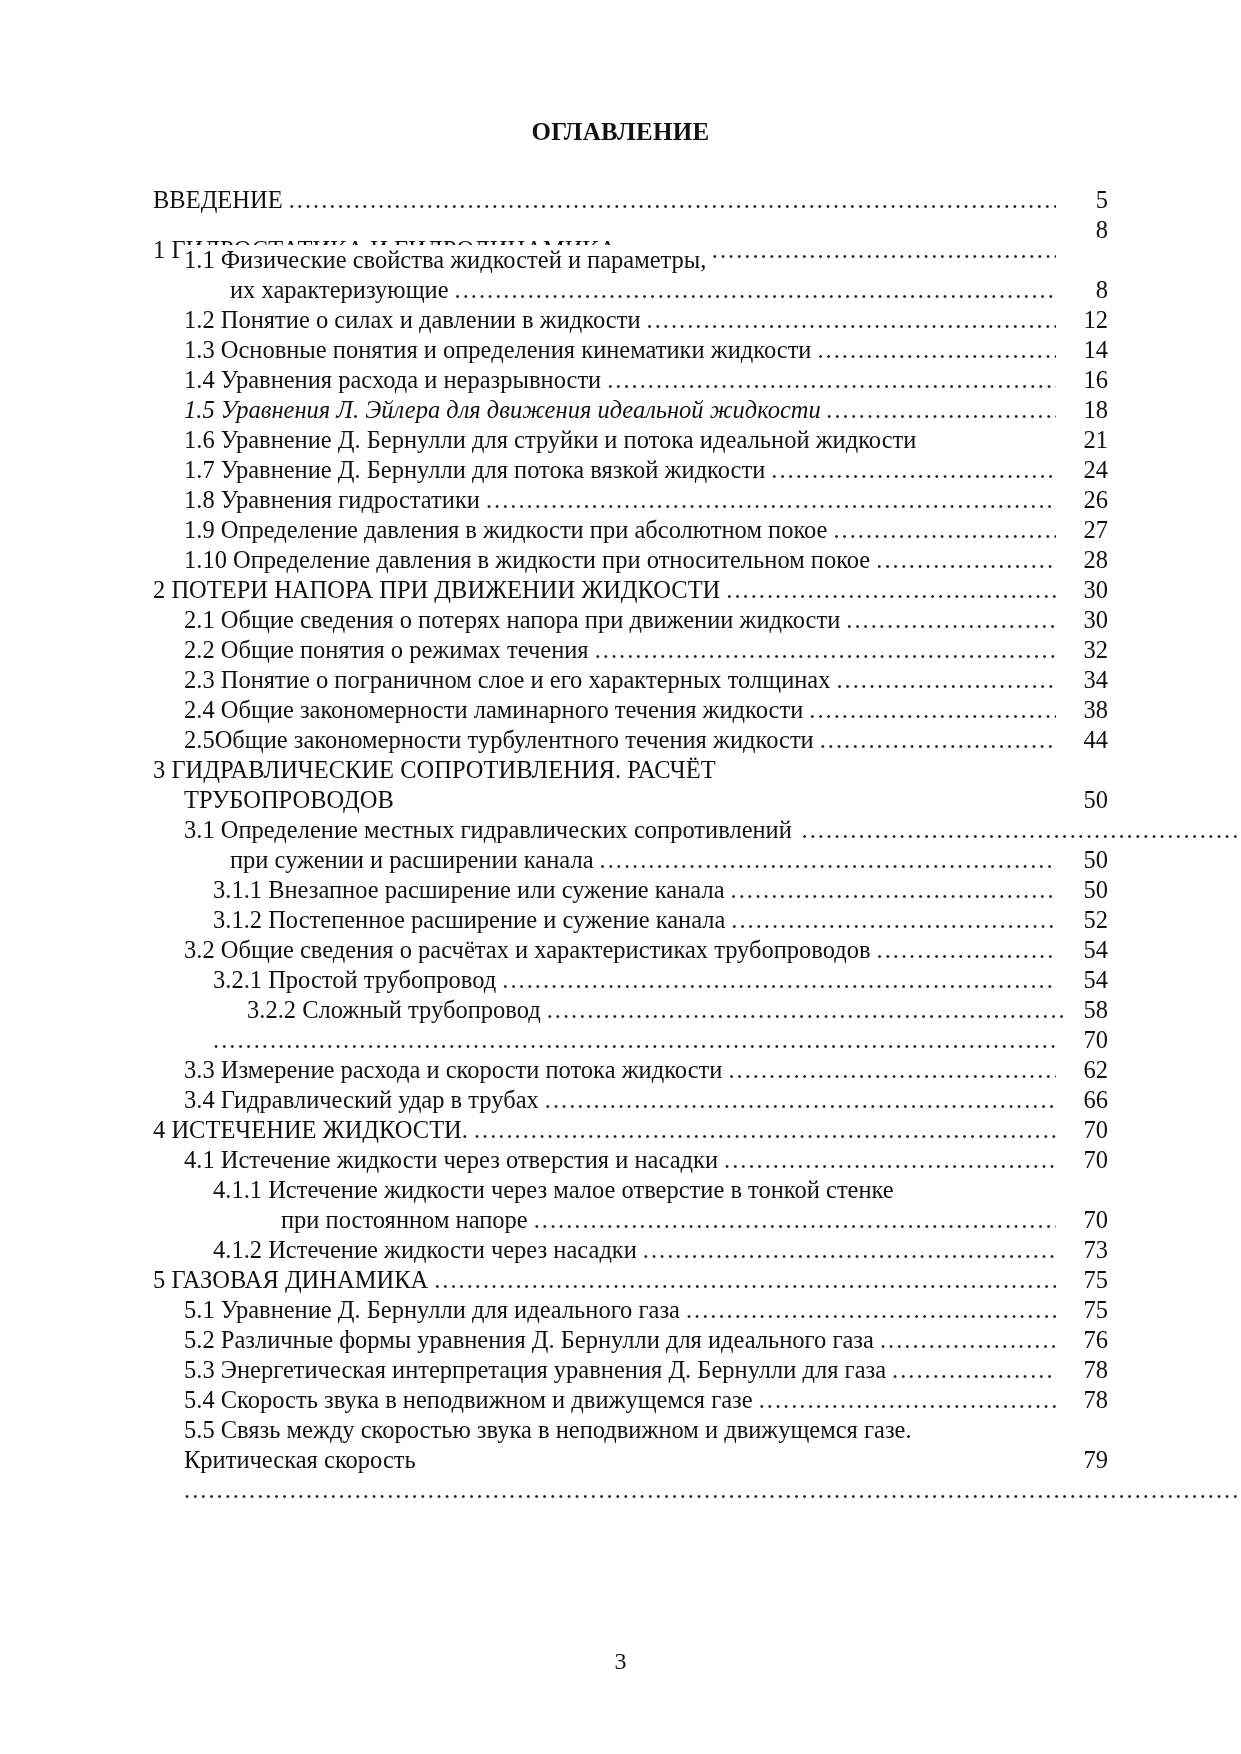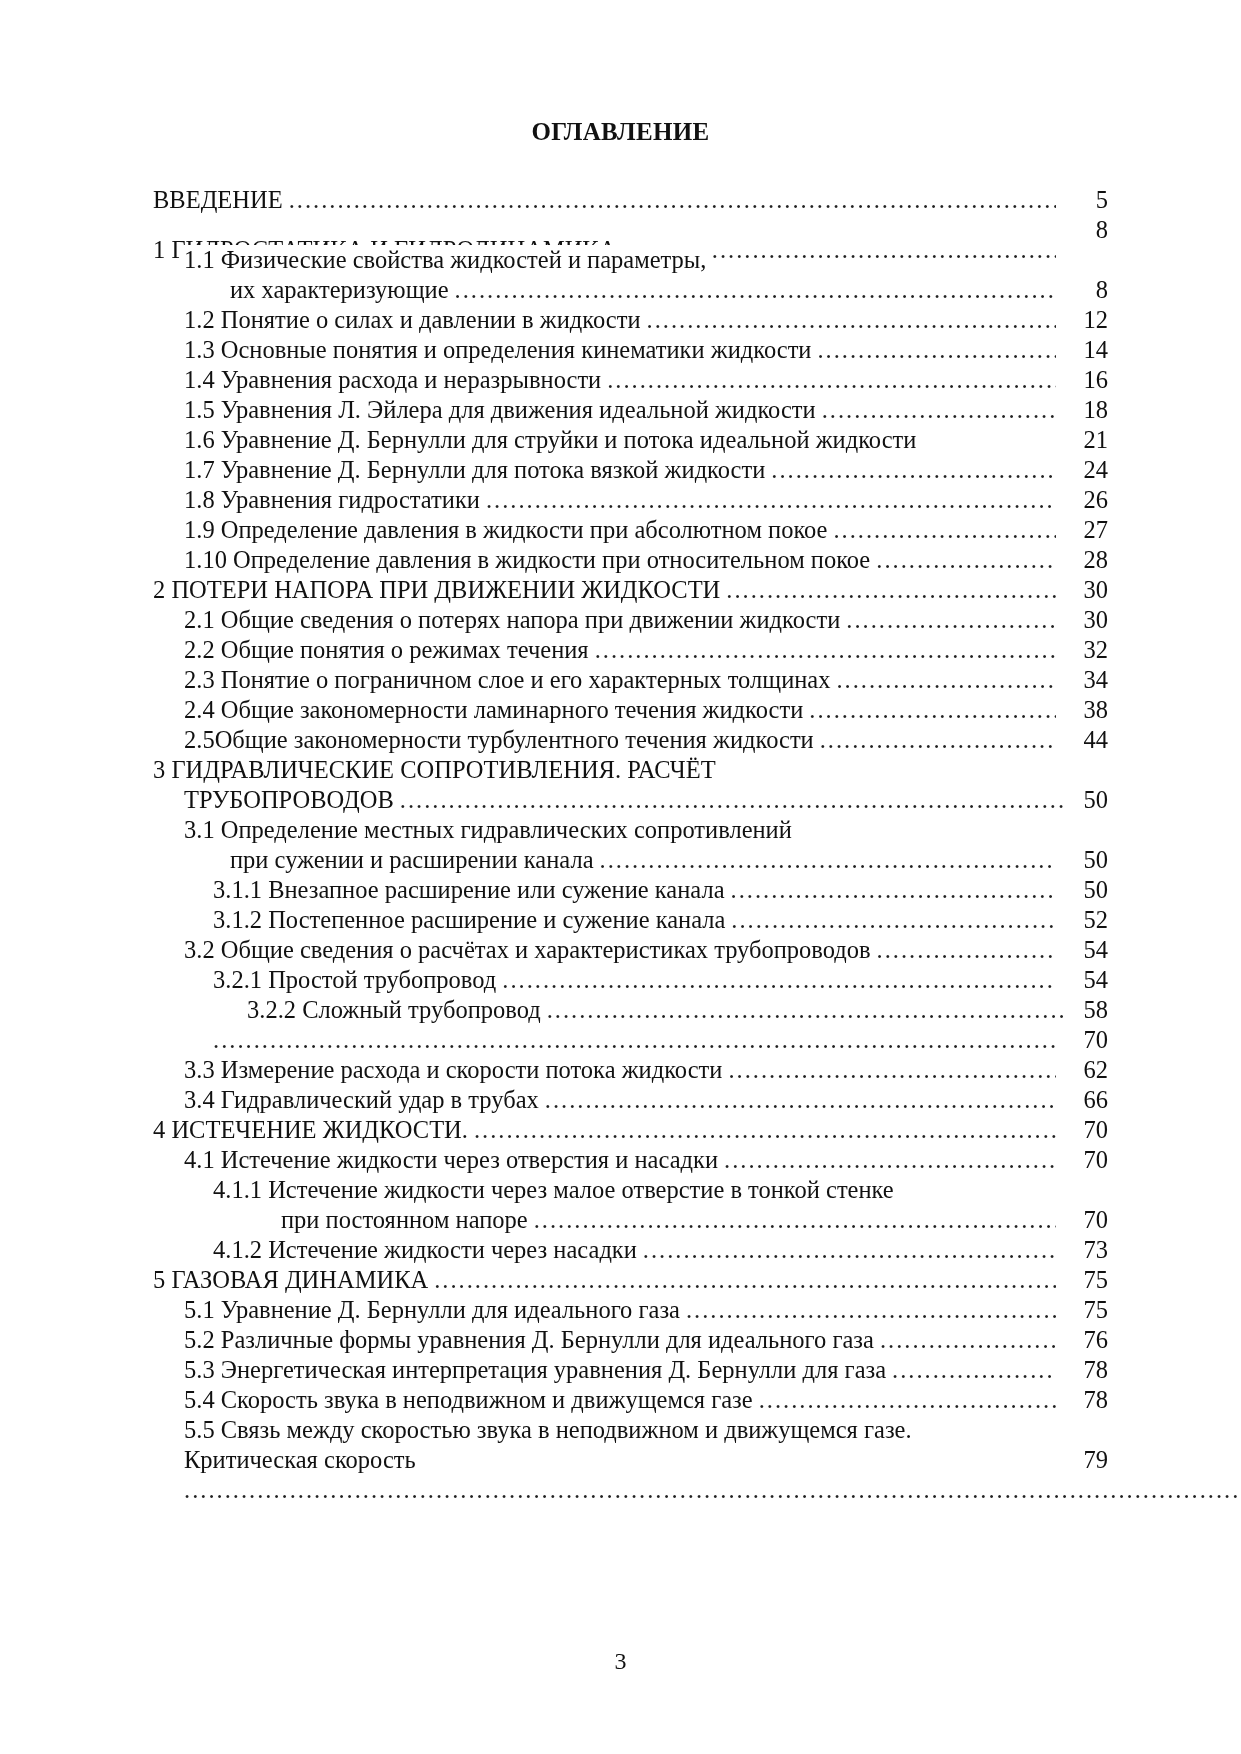--- a/index.html
+++ b/index.html
@@ -90,21 +90,21 @@
       <span class="page">14</span>
     </div>
     <div class="row lvl1">
       <div class="txt" style="right: 52px;">
         <span class="label">1.4 Уравнения расхода и неразрывности</span>
         <span class="dots">........................................................................................................................................................................................................</span>
       </div>
       <span class="page">16</span>
     </div>
     <div class="row lvl1">
-      <div class="txt" style="right: 52px;">
+      <div class="txt" style="right: 52px; font-style: italic;">
         <span class="label">1.5 Уравнения Л. Эйлера для движения идеальной жидкости</span>
         <span class="dots">........................................................................................................................................................................................................</span>
       </div>
       <span class="page">18</span>
     </div>
     <div class="row lvl1">
       <div class="txt">
         <span class="label">1.6 Уравнение Д. Бернулли для струйки и потока идеальной жидкости</span>
       </div>
       <span class="page">21</span>
@@ -179,21 +179,21 @@
       </div>
       <span class="page">44</span>
     </div>
     <div class="row lvl0">
       <div class="txt">
         <span class="label">3 ГИДРАВЛИЧЕСКИЕ СОПРОТИВЛЕНИЯ. РАСЧЁТ</span>
       </div>
       <span class="page"></span>
     </div>
     <div class="row cont0">
-      <div class="txt" style="right: 44px;">
+      <div class="txt" style="right: 44px; flex-direction: column;">
         <span class="label">ТРУБОПРОВОДОВ</span>
         <span class="dots">........................................................................................................................................................................................................</span>
       </div>
       <span class="page">50</span>
     </div>
     <div class="row lvl1">
       <div class="txt">
         <span class="label">3.1 Определение местных гидравлических сопротивлений</span>
       </div>
       <span class="page"></span>

